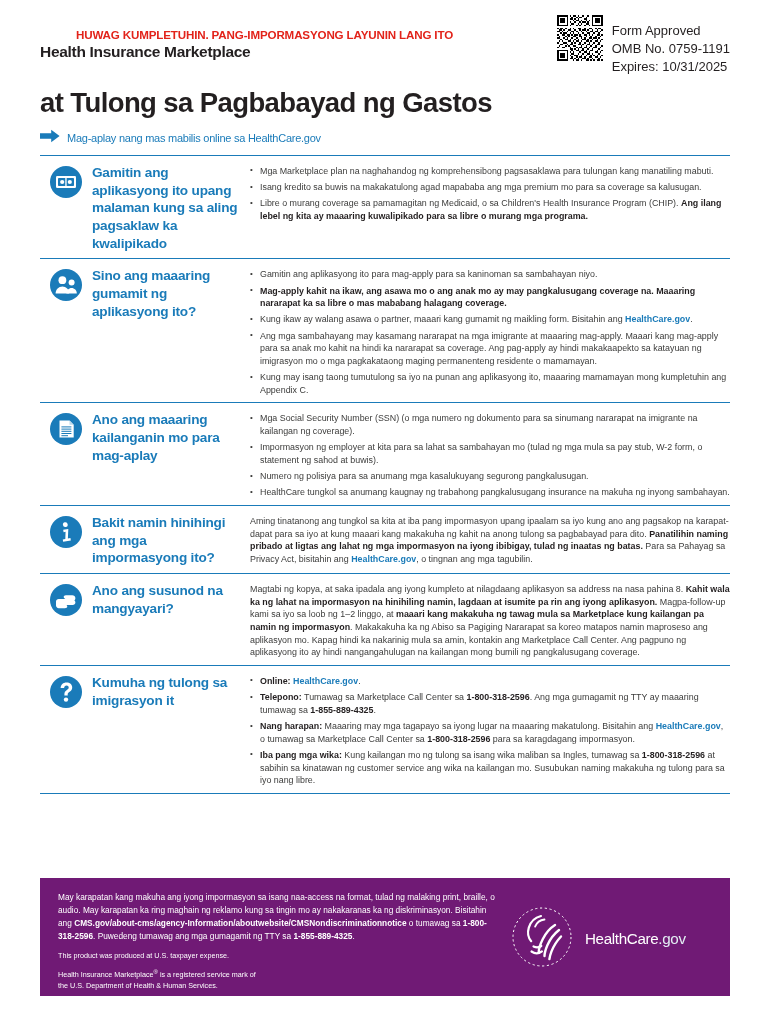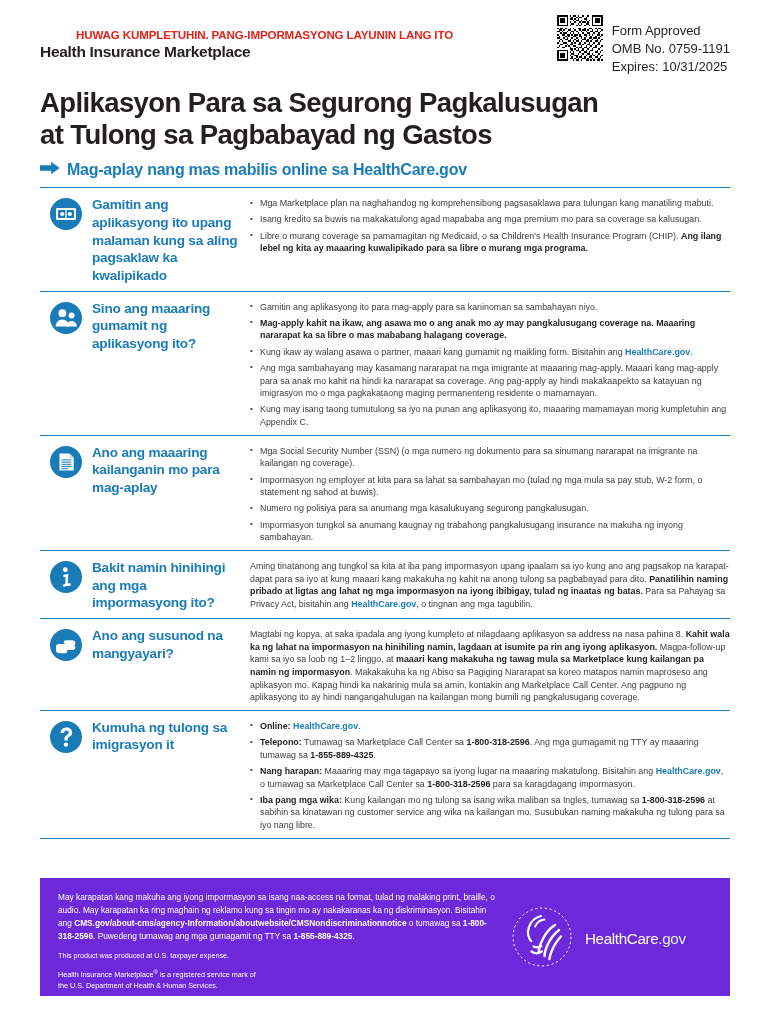--- a/index.html
+++ b/index.html
@@ -65,22 +65,22 @@
   }
   h1.title .l2 { display: block; }
 
   .subline {
     display: flex; align-items: center; gap: 7px;
     margin-top: 10px; margin-bottom: 8px;
   }
   .arrow-icon { flex: 0 0 auto; display: block; }
   .subline-text {
     color: #1a7bb9;
-    font-weight: bold;
-    font-size: 16px;
+    font-weight: normal;
+    font-size: 11px;
     letter-spacing: -0.25px;
   }
 
   
   .sections { margin-top: 4px; }
   .section {
     display: flex;
     border-top: 1.6px solid #1a7bb9;
     padding: 7px 0 6px 0;
     align-items: flex-start;
@@ -128,21 +128,21 @@
 
   b, .b { font-weight: bold; color: #231f20; }
   .lnk { color: #1a7bb9; font-weight: bold; }
 
   
   .footer {
     position: absolute;
     left: 40px; right: 40px;
     top: 878px;
     height: 118px;
-    background: #6d28d9;
+    background: #701a75;
     color: #ffffff;
     display: flex;
     padding: 13px 18px 10px 18px;
   }
   .foot-left { flex: 1 1 auto; padding-right: 10px; }
   .foot-p1 {
     font-size: 8.3px; line-height: 1.55; margin: 0 0 9px 0;
   }
   .foot-p1 b { color: #ffffff; }
   .foot-p2 { font-size: 7.2px; line-height: 1.5; margin: 0 0 6px 0; }
@@ -410,21 +410,20 @@
       </span>
       <div class="ombbox">
         <div>Form Approved</div>
         <div>OMB No. 0759-1191</div>
         <div>Expires: 10/31/2025</div>
       </div>
     </div>
   </div>
 
   <h1 class="title">
-    <span>Aplikasyon Para sa Segurong Pagkalusugan</span>
     <span class="l2">at Tulong sa Pagbabayad ng Gastos</span>
   </h1>
 
   <div class="subline">
     <span class="arrow-icon">
       <svg width="20" height="14" viewBox="0 0 20 14" aria-hidden="true">
         <path d="M0 4.2 h11.2 V0.8 L19.6 7 l-8.4 6.2 V9.8 H0 Z" fill="#1a7bb9"></path>
       </svg>
     </span>
     <span class="subline-text">Mag-aplay nang mas mabilis online sa HealthCare.gov</span>
@@ -495,21 +494,21 @@
             </g>
           </svg>
         </span>
       </div>
       <div class="sec-head">Ano ang maaaring kailanganin mo para mag-aplay</div>
       <div class="sec-body">
         <ul class="bullets">
           <li>Mga Social Security Number (SSN) (o mga numero ng dokumento para sa sinumang nararapat na imigrante na kailangan ng coverage).</li>
           <li>Impormasyon ng employer at kita para sa lahat sa sambahayan mo (tulad ng mga mula sa pay stub, W-2 form, o statement ng sahod at buwis).</li>
           <li>Numero ng polisiya para sa anumang mga kasalukuyang segurong pangkalusugan.</li>
-          <li>Impormasyon tungkol sa anumang kaugnay ng trabahong pangkalusugang insurance na makuha ng inyong sambahayan.</li>
+          <li>HealthCare tungkol sa anumang kaugnay ng trabahong pangkalusugang insurance na makuha ng inyong sambahayan.</li>
         </ul>
       </div>
     </div>
 
     <div class="section">
       <div class="sec-icon">
         <span>
           <svg width="34" height="34" viewBox="0 0 34 34" aria-hidden="true">
             <circle cx="17" cy="17" r="16" fill="#1a7bb9"></circle>
             <g fill="#fff" transform="rotate(-10 17 17)">

